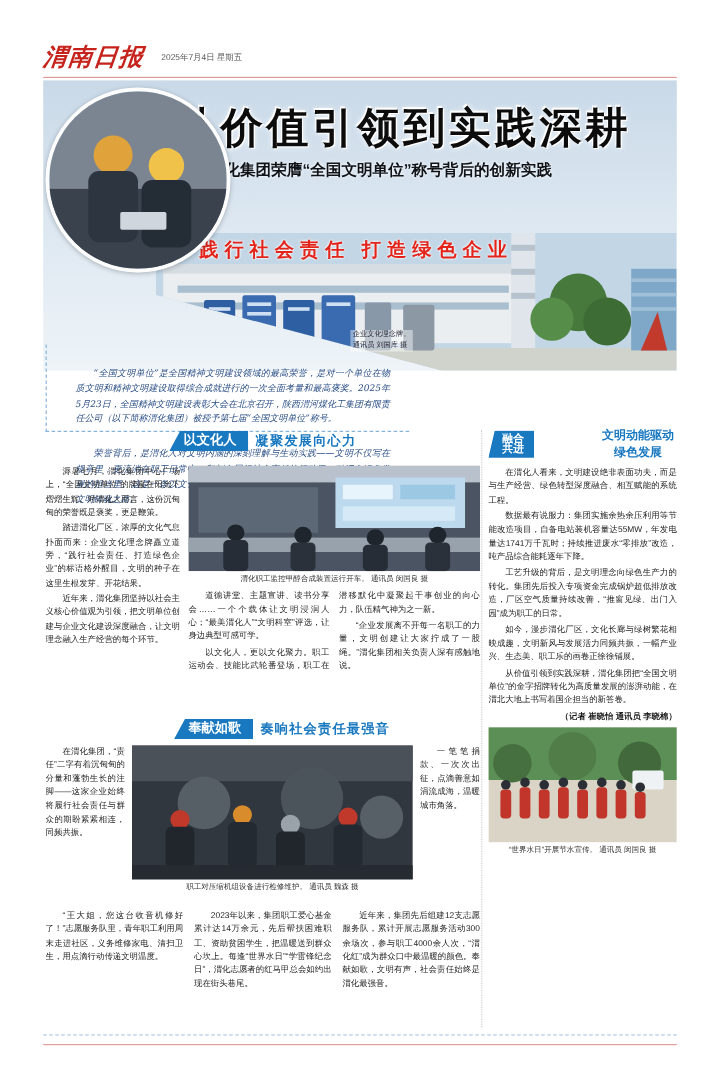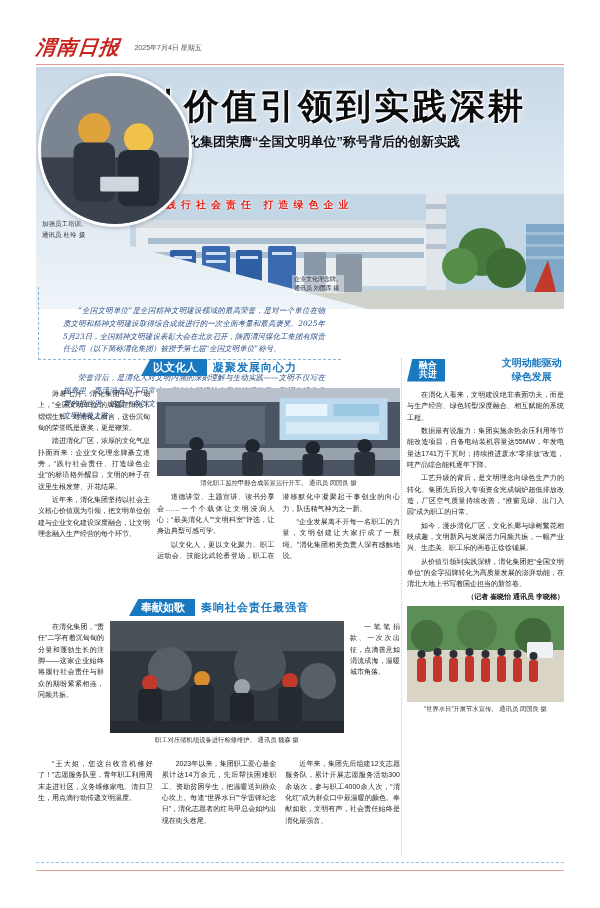--- a/index.html
+++ b/index.html
@@ -22,22 +22,22 @@
   
   .hero{left:36px;top:67px;width:528px;height:242px;overflow:hidden;
         background:linear-gradient(180deg,#c9d9e8 0%,#dfe9f2 55%,#eef4f8 100%);}
   .headline{position:absolute;left:110px;top:16px;width:420px;font-size:35px;font-weight:bold;
         letter-spacing:3px;color:#0c0c0c;white-space:nowrap;
         text-shadow:1px 1px 0 #fff,-1px -1px 0 #fff,0 0 5px #fff;}
   .subheadline{position:absolute;left:112px;top:66px;width:420px;font-size:13px;font-weight:bold;
         color:#101418;text-shadow:0 0 3px #fff;}
   .main-photo{position:absolute;left:94px;top:127px;width:434px;height:115px;
         clip-path:polygon(0 0,100% 0,100% 100%,55% 100%,0 45%);}
-  .slogan{position:absolute;left:130px;top:131px;font-size:10px;font-weight:bold;color:#e2241b;
-        letter-spacing:5px;text-shadow:0 0 2px #fff,0 0 2px #fff;white-space:nowrap;font-family:Liberation Serif, serif;}
+  .slogan{position:absolute;left:130px;top:131px;font-size:16px;font-weight:bold;color:#e2241b;
+        letter-spacing:5px;text-shadow:0 0 2px #fff,0 0 2px #fff;white-space:nowrap;}
   .photo-cap{position:absolute;left:256px;top:208px;font-size:6px;color:#223;line-height:1.5;
         background:rgba(255,255,255,0.45);padding:0 2px;}
   .circle-photo{position:absolute;left:2px;top:6px;width:148px;height:148px;border-radius:50%;
         overflow:hidden;border:3px solid #fdfdfd;box-shadow:0 1px 4px rgba(0,0,0,.25);}
   .circle-photo svg{display:block;}
   .circle-cap{position:absolute;left:6px;top:152px;width:104px;font-size:6.5px;color:#2e2e2e;
         line-height:1.7;font-family:"DejaVu Serif",serif;}
 
   
   .intro{left:38px;top:287px;width:294px;height:66px;padding:2px 0 4px 8px;
@@ -60,21 +60,21 @@
   figure{margin:0;}
   .figcap{font-size:6.3px;color:#333;text-align:center;line-height:1.5;margin:2px 0 4px 0;}
   .ph{display:block;width:100%;}
 
   .sec1-header{left:38px;top:359px;width:362px;}
   .sec1-body{left:38px;top:388px;width:362px;height:215px;display:flex;gap:7px;overflow:hidden;}
   .sec1-left{width:112px;flex:none;}
   .sec1-right{flex:1;min-width:0;}
   .twocol{column-count:2;column-gap:8px;}
 
-  .sec2-header{left:38px;top:599px;width:362px;text-align:center;}
+  .sec2-header{left:54px;top:599px;width:362px;text-align:center;}
   .sec2-row{left:38px;top:621px;width:362px;height:134px;display:flex;gap:6px;overflow:hidden;}
   .s2-left{width:66px;flex:none;}
   .s2-fig{width:234px;flex:none;}
   .s2-right{flex:1;min-width:0;}
   .sec2-cols{left:38px;top:758px;width:362px;height:102px;column-count:3;column-gap:9px;overflow:hidden;}
 
   .divider-v{left:401px;top:358px;height:498px;width:0;border-left:1px dotted #c9cdd2;}
 
   .col3{left:407px;top:356px;width:157px;}
   .col3 .sec-header{justify-content:flex-start;margin-bottom:5px;text-align:center;}
@@ -140,24 +140,20 @@
       <svg viewBox="0 0 100 100" width="148" height="148" preserveAspectRatio="none">
         <rect width="100" height="100" fill="#7b8591"></rect>
         <rect y="55" width="100" height="45" fill="#3a424d"></rect>
         <circle cx="36" cy="36" r="11" fill="#e0a23a"></circle>
         <rect x="22" y="45" width="28" height="40" rx="6" fill="#2d3640"></rect>
         <circle cx="66" cy="42" r="10" fill="#f0c24a"></circle>
         <rect x="52" y="50" width="28" height="38" rx="6" fill="#242c36"></rect>
         <rect x="40" y="68" width="26" height="10" rx="1" fill="#cfd6dd"></rect>
       </svg>
     </div>
-    <div class="circle-cap">
-      <div>加强员工培训。</div>
-      <div>通讯员 杜玲 摄</div>
-    </div>
   </div>
 
   <div class="abs intro">
     <p>“全国文明单位”是全国精神文明建设领域的最高荣誉，是对一个单位在物质文明和精神文明建设取得综合成就进行的一次全面考量和最高褒奖。2025年5月23日，全国精神文明建设表彰大会在北京召开，陕西渭河煤化工集团有限责任公司（以下简称渭化集团）被授予第七届“全国文明单位”称号。</p>
     <p>荣誉背后，是渭化人对文明内涵的深刻理解与生动实践——文明不仅写在规章里，更流淌在职工日常中，印刻在履行社会责任的行动里，融汇在绿色发展的担当里。这是一条以文化铸魂、以责任立行、以创新破题、以绿色固本的文明铸魂之路。</p>
   </div>
 
   <div class="abs sec1-header sec-header">
     <span class="sec-tag">以文化人</span>
     <span class="sec-title">凝聚发展向心力</span>

